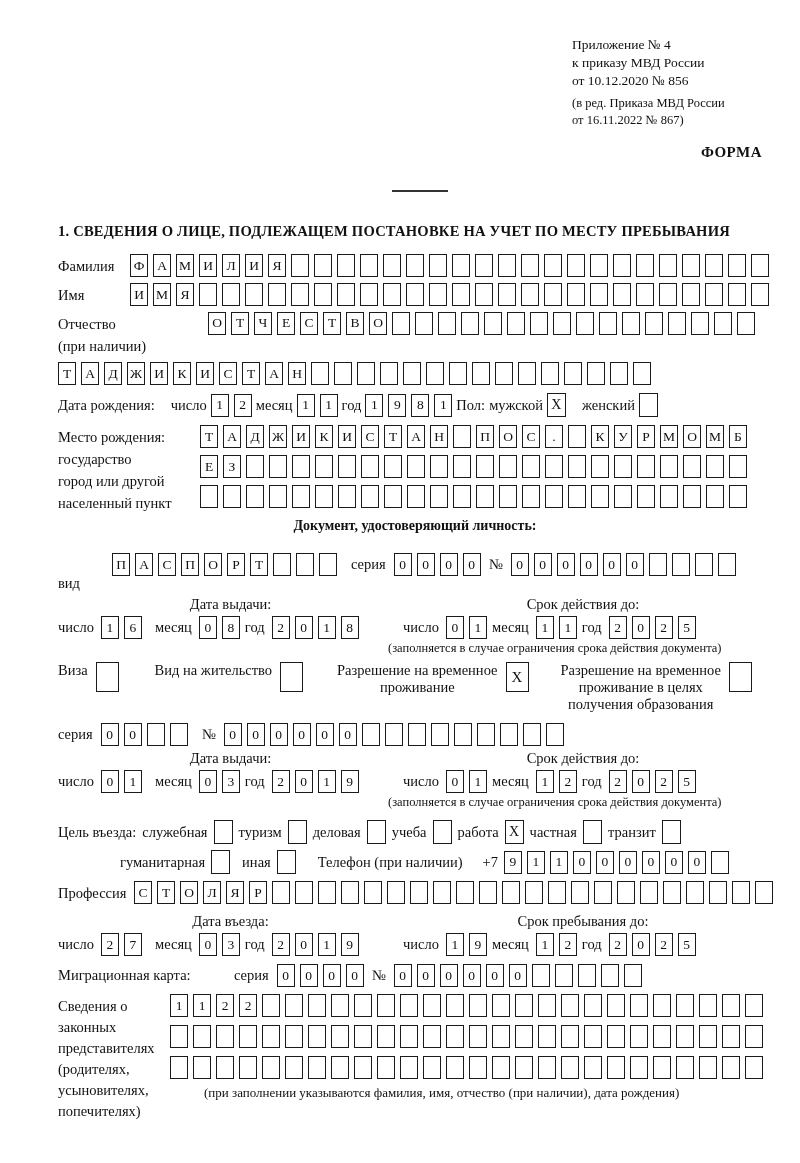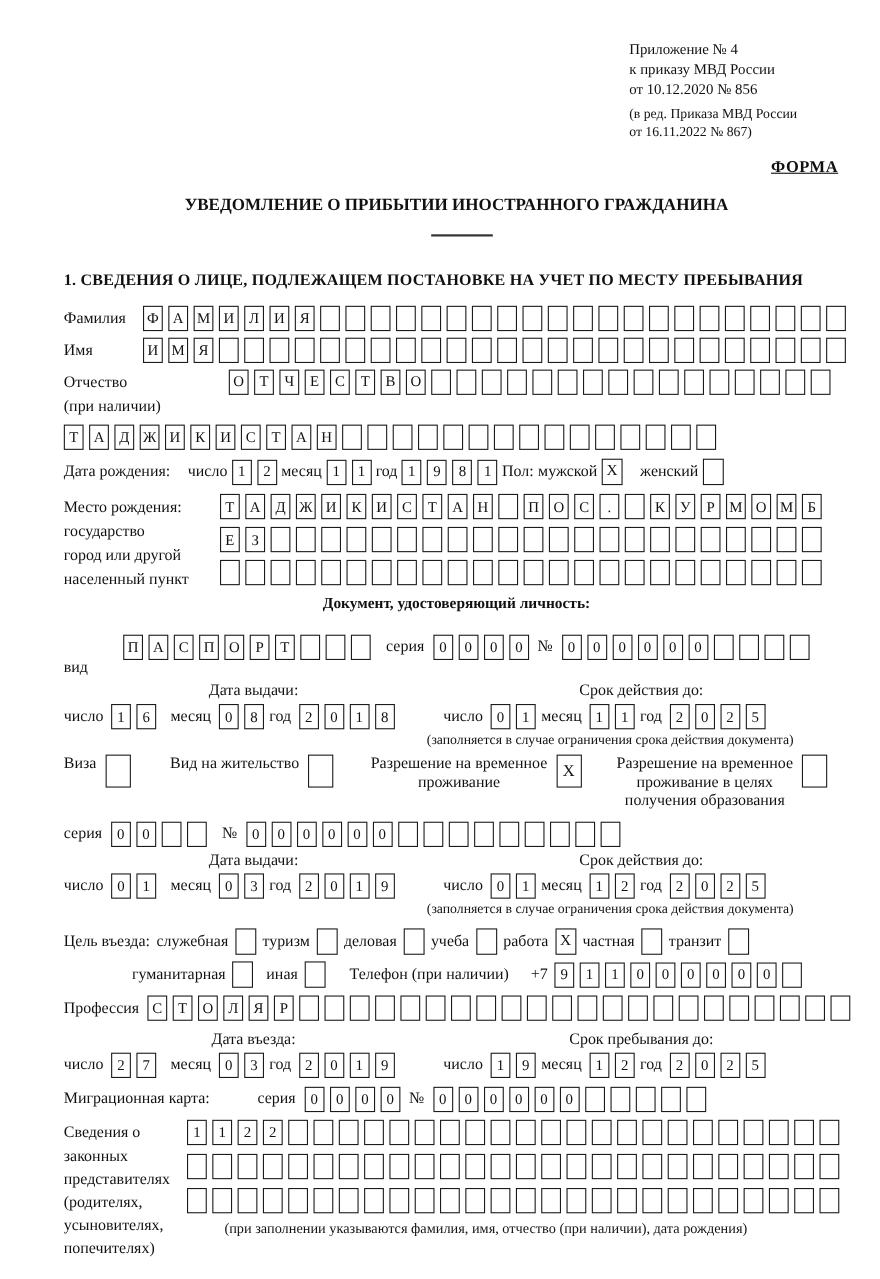--- a/index.html
+++ b/index.html
@@ -5,21 +5,21 @@
   html,body { margin:0; padding:0; background:#ffffff; }
   .page {
     position:relative; width:800px; height:1163px; box-sizing:border-box;
     background:#ffffff; color:#111;
     font-family:"Liberation Serif","DejaVu Serif",serif;
     padding:36px 28px 10px 58px; overflow:hidden;
   }
   
   .hdr-block { width:190px; margin-left:auto; margin-right:10px; font-size:13.5px; line-height:1.35; }
   .hdr-block .rev { font-size:12.5px; margin-top:4px; }
-  .forma { text-align:right; font-weight:bold; font-size:15px; margin:16px 10px 0 0; letter-spacing:.5px;text-decoration:underline; }
+  .forma { text-align:right; font-weight:bold; font-size:15px; margin:16px 10px 0 0; letter-spacing:.5px; }
   
   .title { text-align:center; font-weight:bold; font-size:15.5px; line-height:1.55; margin-top:14px; }
   .blank-line { display:inline-block; width:56px; border-bottom:2px solid #333; height:14px; margin-left:10px; }
   .sec-head { font-weight:bold; font-size:14.6px; margin-top:24px; letter-spacing:.2px; }
   
   .frow { display:flex; align-items:flex-start; margin-top:5px; }
   .flabel { font-size:14.5px; flex:0 0 auto; line-height:1.5; padding-top:2px; }
   .preline { white-space:pre-line; }
   .cells { display:flex; gap:5px; flex-wrap:nowrap; }
   .cell {
@@ -62,21 +62,20 @@
   <div class="hdr-block">
     <div class="preline">Приложение № 4
 к приказу МВД России
 от 10.12.2020 № 856</div>
     <div class="rev preline">(в ред. Приказа МВД России
 от 16.11.2022 № 867)</div>
   </div>
   <div class="forma">ФОРМА</div>
 
   <div class="title">
-    <div>УВЕДОМЛЕНИЕ О ПРИБЫТИИ ИНОСТРАННОГО ГРАЖДАНИНА</div>
     <div>
       <span class="blank-line"></span>
     </div>
   </div>
 
   <div class="sec-head">1. СВЕДЕНИЯ О ЛИЦЕ, ПОДЛЕЖАЩЕМ ПОСТАНОВКЕ НА УЧЕТ ПО МЕСТУ ПРЕБЫВАНИЯ</div>
 
   <div class="frow" style="margin-top:14px;">
     <div class="flabel" style="width:72px;">Фамилия</div>
     <div class="cells">

